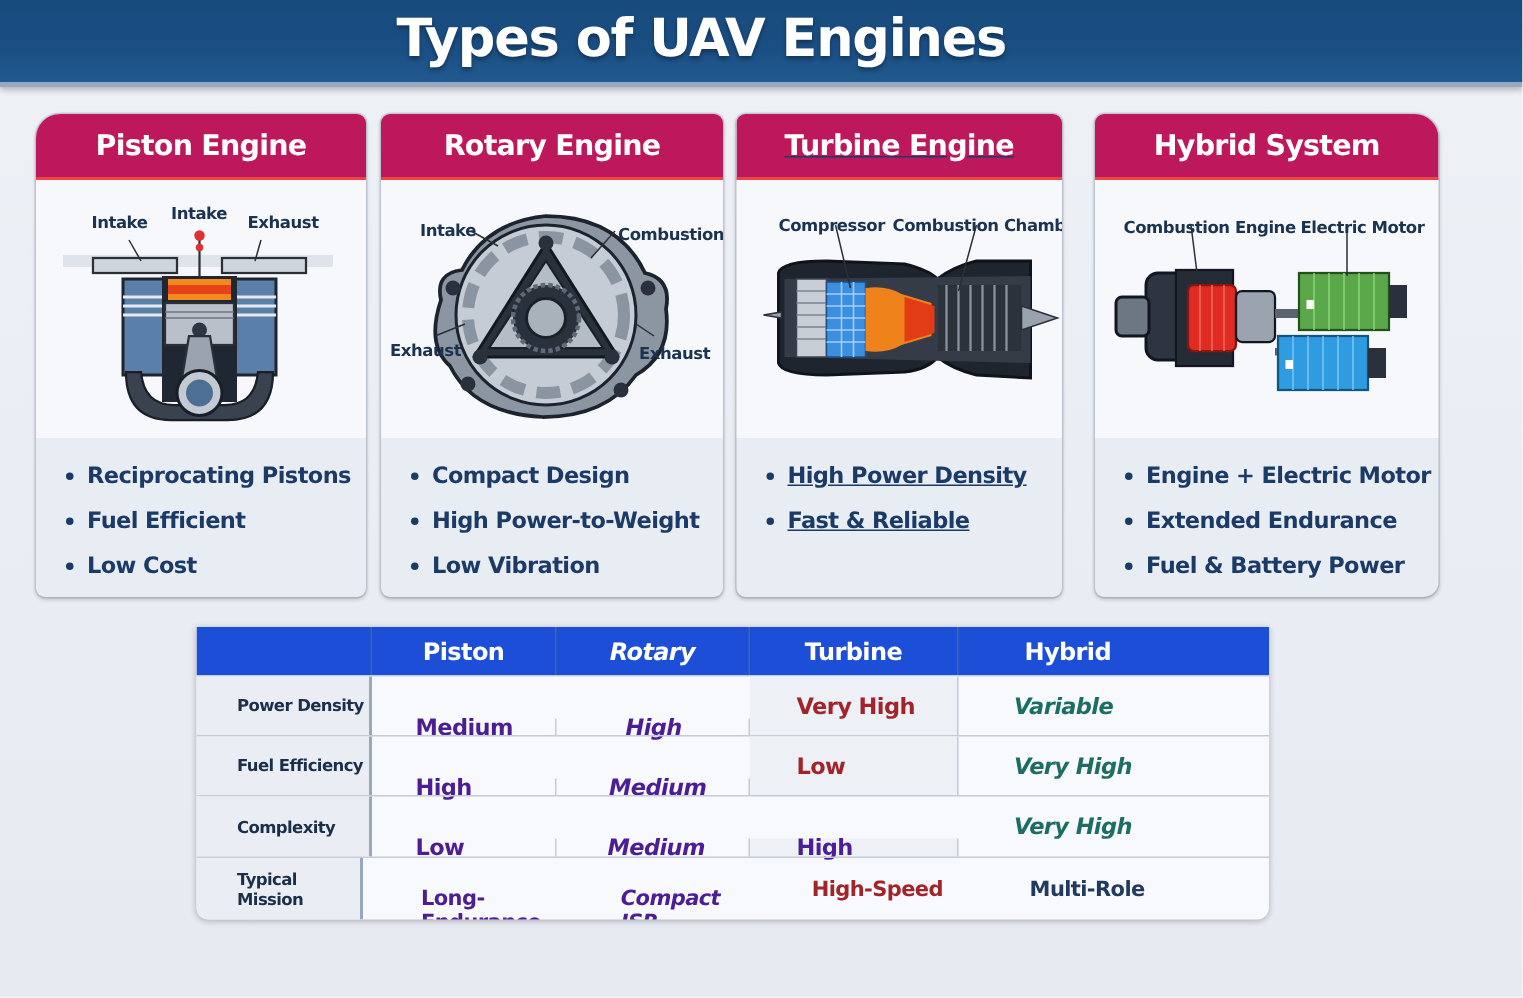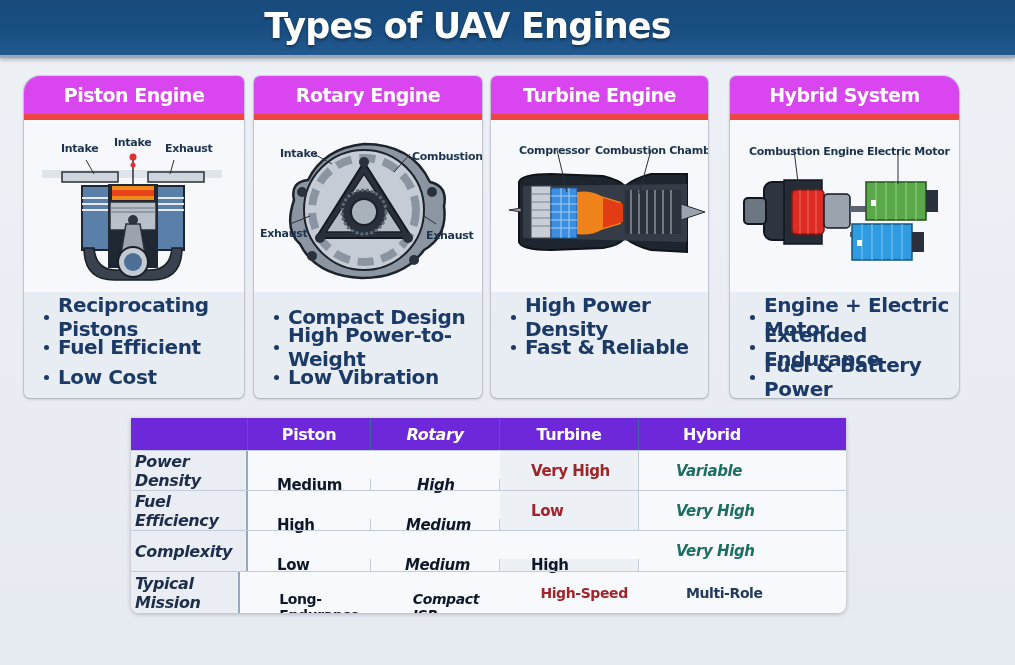--- a/index.html
+++ b/index.html
@@ -27,23 +27,23 @@
   .card {
     position: absolute; top: 76px; height: 322px;
     background: #e8edf4;
     border-radius: 6px;
     box-shadow: 0 1px 3px rgba(0,0,0,0.25), 0 0 0 1px #d3dae4;
     overflow: hidden;
   }
   .card.first { border-top-left-radius: 16px; }
   .card.last { border-top-right-radius: 16px; border-bottom-right-radius: 10px; }
   .card-head {
-    height: 44px; background: #d946ef;
+    height: 44px; background: #be185d;
     display: flex; align-items: center; justify-content: center;
-    border-bottom: 6px solid #ef4444;
+    border-bottom: 2px solid #ef4444;
   }
   .card-title {
     font-family: "DejaVu Sans", sans-serif;
     font-weight: bold; font-size: 19px; color: #ffffff;
     letter-spacing: -0.5px;
   }
   .card-img {
     height: 172px; background: #f6f8fb; position: relative;
   }
   .card-img svg { position: absolute; left: 0; top: 0; }
@@ -51,55 +51,55 @@
     position: absolute; font-size: 11px; font-weight: bold; color: #1c3350;
     letter-spacing: -0.3px; white-space: nowrap;
     font-family: "DejaVu Sans", sans-serif;
   }
   .card-list {
     padding: 10px 0 0 20px; list-style: none;
   }
   .card-list li {
     height: 30px; display: flex; align-items: center;
     font-family: "DejaVu Sans", sans-serif;
-    font-size: 20px; font-weight: bold; color: #1b3a66;
+    font-size: 15px; font-weight: bold; color: #1b3a66;
     letter-spacing: -0.4px;
   }
   .card-list li .dot {
     width: 5px; height: 5px; border-radius: 50%; background: #1b3a66;
     margin-right: 9px; flex: none;
   }
 
   .cmp {
     position: absolute; left: 131px; top: 418px; width: 715px; height: 195px;
     background: #f7f9fc; border-radius: 0 0 8px 8px;
     box-shadow: 0 1px 4px rgba(0,0,0,0.25);
     overflow: hidden;
   }
   .cmp-row { position: absolute; left: 0; width: 715px; display: flex; }
-  .cmp-head { top: 0; height: 32px; background: #6d28d9; }
+  .cmp-head { top: 0; height: 32px; background: #1d4ed8; }
   .cmp-head .c {
     color: #fff; font-weight: bold; font-size: 16px;
     display: flex; align-items: center; justify-content: center;
     border-right: 1px solid #3c6a9a;
     font-family: "DejaVu Sans", sans-serif; letter-spacing: -0.4px;
   }
   .cmp-body .c {
     display: flex; align-items: center;
     font-family: "DejaVu Sans", sans-serif; font-weight: bold;
     font-size: 15px; letter-spacing: -0.4px;
     border-right: 1px solid #c3ccd8;
   }
   .cmp-body { border-top: 1px solid #c3ccd8; }
   .c.rowlabel {
-    font-size: 16px; color: #1c2e4a; padding-left: 4px;
-    background: #eaeef4; border-right: 2px solid #97a8bd; font-style: italic;
+    font-size: 11px; color: #1c2e4a; padding-left: 27px;
+    background: #eaeef4; border-right: 2px solid #97a8bd;
   }
   .w0 { width: 117px; } .w1 { width: 123px; } .w2 { width: 129px; font-style: italic; } .w3 { width: 139px; } .w4 { width: 207px; }
-  .navy { color: #0f172a; margin-top: 28px; } .red { color: #a1242a; } .teal { color: #1d6e62; font-style: italic; } .dark { color: #223a5e; }
+  .navy { color: #4c1d95; margin-top: 28px; } .red { color: #a1242a; } .teal { color: #1d6e62; font-style: italic; } .dark { color: #223a5e; }
   .cmp-body.last .c { border-right: none; }
   .cmp-body.last .c.rowlabel { border-right: 2px solid #97a8bd; }
 </style>
 </head>
 <body>
 
 <div class="title-bar">
   <div class="title-text">Types of UAV Engines</div>
 </div>
 
@@ -190,21 +190,21 @@
         <span class="dot"></span>
         <span>High Power-to-Weight</span>
       </li>
     <li>
         <span class="dot"></span>
         <span>Low Vibration</span>
       </li>
   </ul>
 </div>
 
-<div class="card" style="left:491px; width:217px;">
+<div class="card" style="left:491px; width:217px;text-decoration:underline;">
   <div class="card-head">
     <span class="card-title">Turbine Engine</span>
   </div>
   <div class="card-img">
     <svg width="229" height="172" viewBox="0 0 229 172">
       <path d="M28 62 Q30 54 60 54 L112 56 Q128 60 134 66 Q144 58 160 54 L196 54 L196 132 L160 130 Q144 126 134 118 Q128 126 112 128 L60 130 Q30 130 28 122 Z" fill="#1f252e" stroke="#10141a" stroke-width="2"></path>
       <path d="M32 66 L196 64 L196 122 L32 118 Z" fill="#353c47"></path>
       <rect x="40" y="66" width="20" height="52" fill="#c9ced6" stroke="#3c434f" stroke-width="1"></rect>
       <path d="M40 74 h20 M40 82 h20 M40 90 h20 M40 98 h20 M40 106 h20" stroke="#7b8490" stroke-width="1"></path>
       <rect x="60" y="68" width="26" height="50" fill="#3b8ee0" stroke="#1d4f85" stroke-width="1"></rect>

